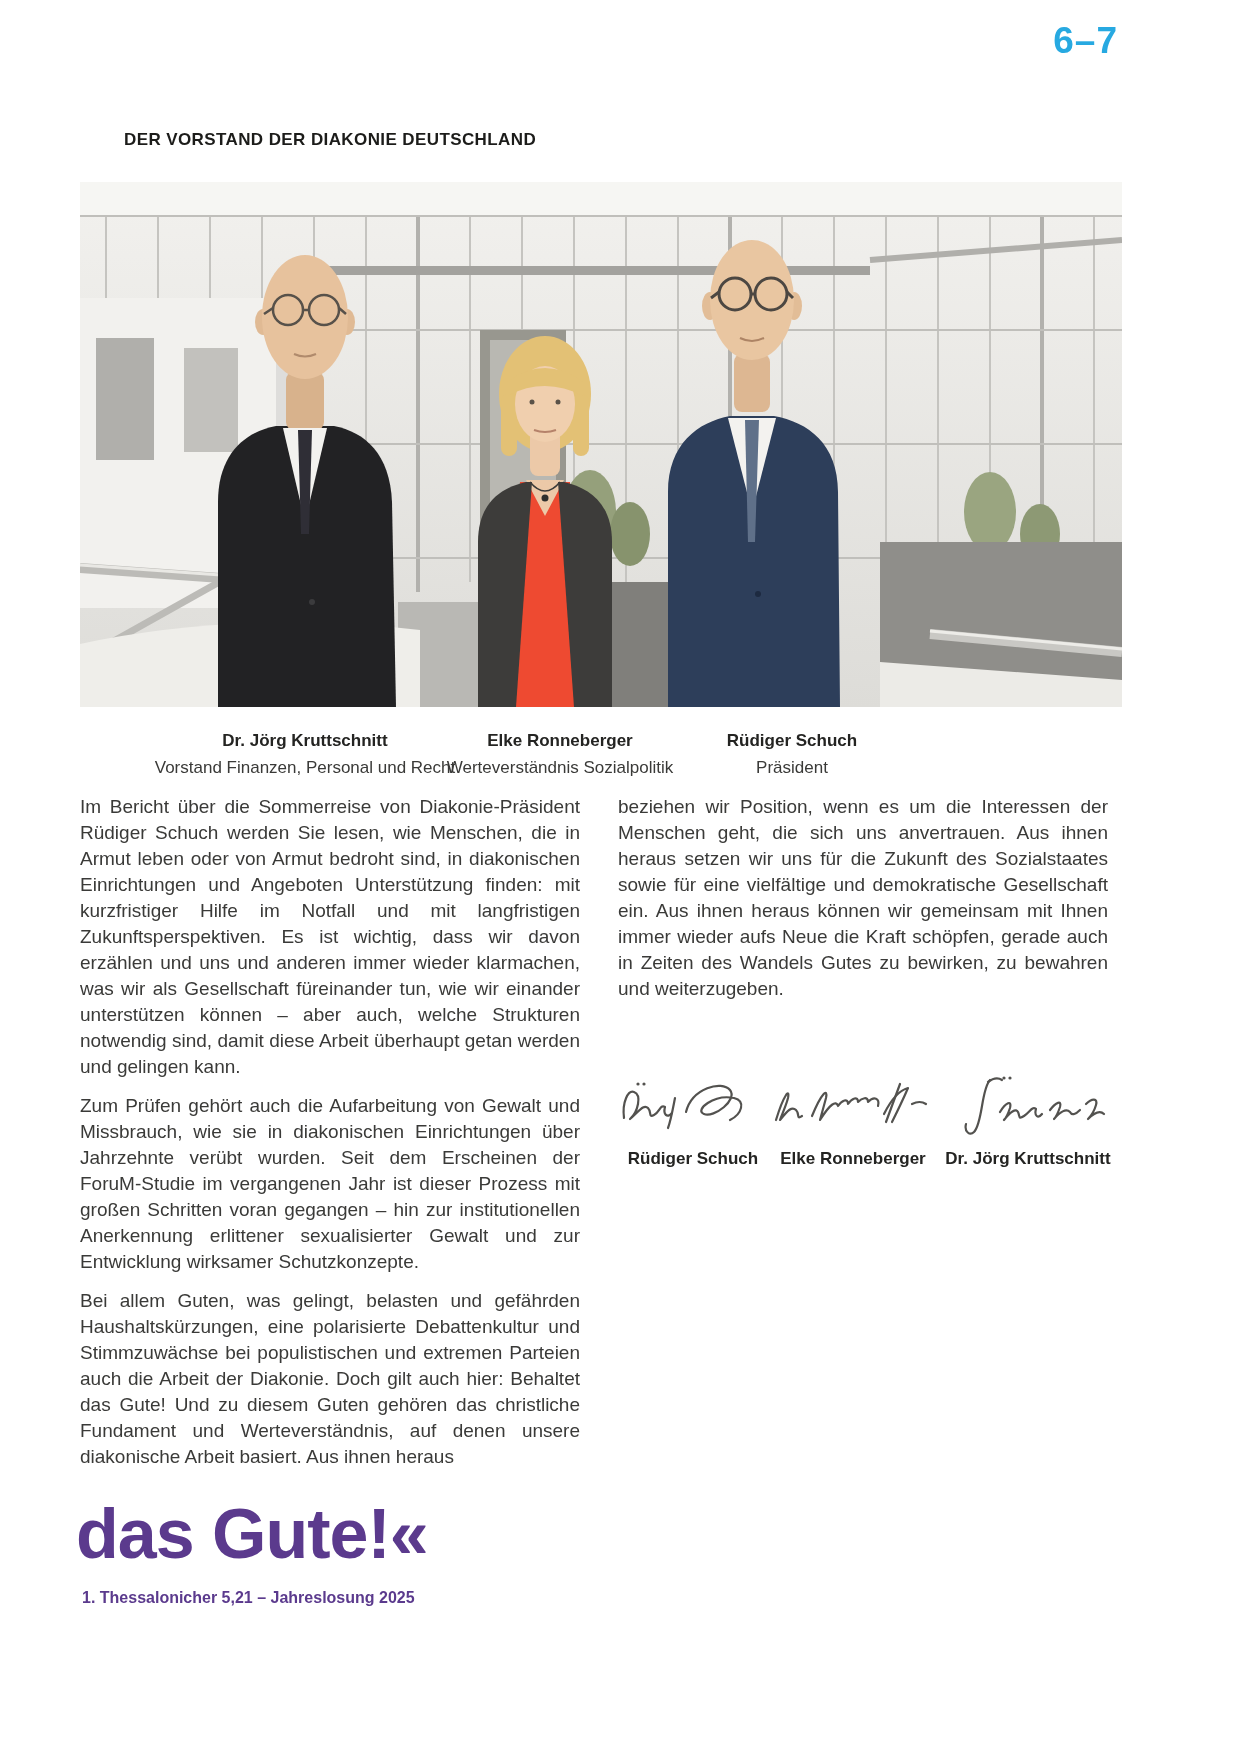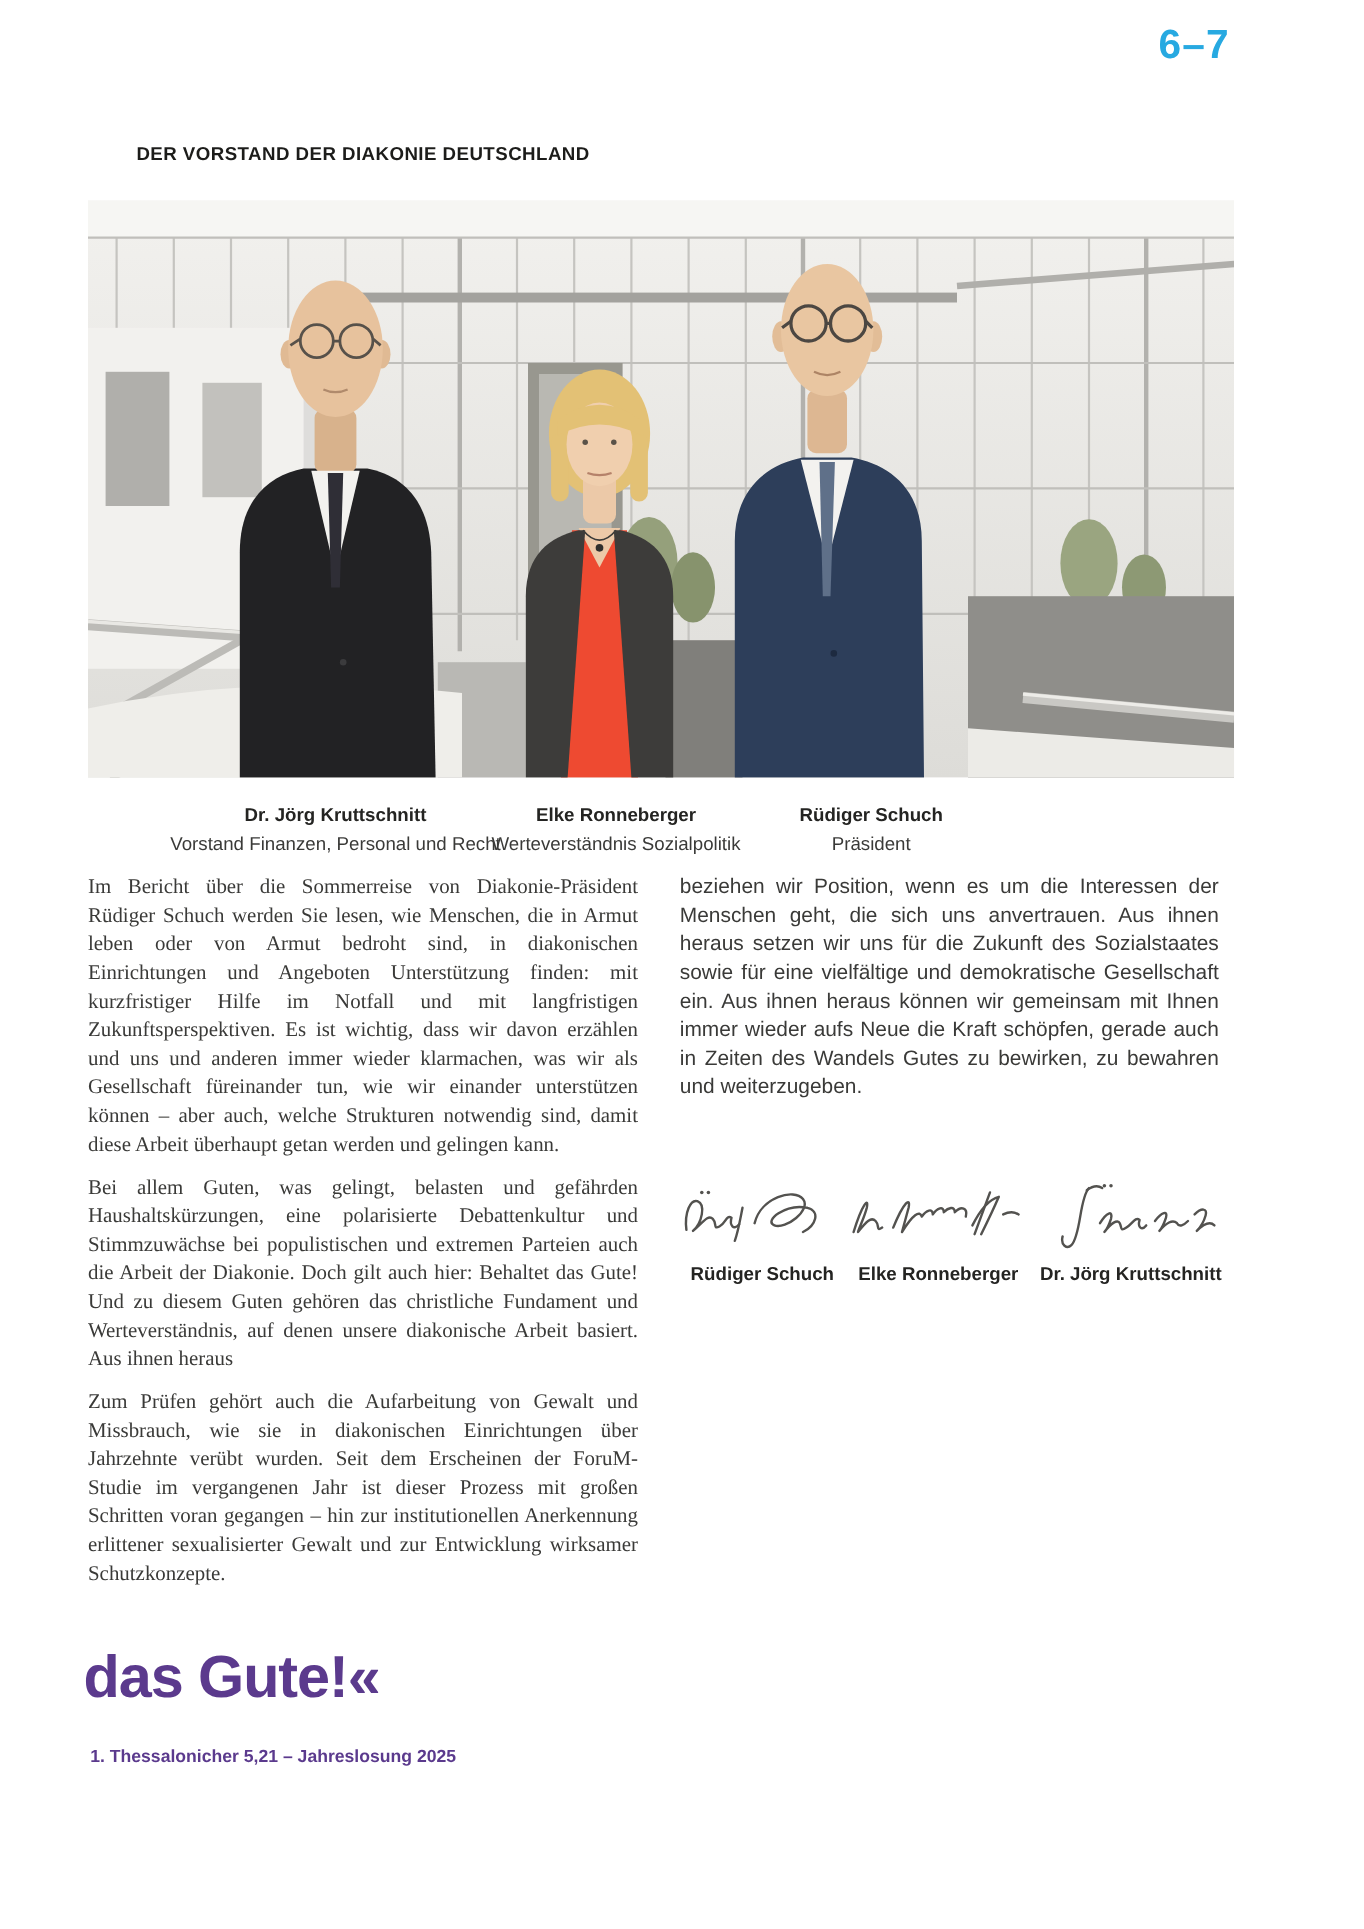--- a/index.html
+++ b/index.html
@@ -26,34 +26,34 @@
   .caption-2{left:330px;width:300px;}
   .caption-3{left:572px;width:280px;}
   .caption .name{font-size:17px;font-weight:bold;color:#242422;margin-bottom:7px;}
   .caption .role{font-size:17px;color:#3a3a38;}
   .bodytext{
     position:absolute;left:80px;top:794px;width:1028px;
     display:flex;gap:38px;
   }
   .col{font-size:19px;line-height:26px;color:#3a3a38;text-align:justify;
        hyphens:auto;-webkit-hyphens:auto;}
-  .col-left{width:500px;font-family:Liberation Serif, serif;}
+  .col-left{width:500px;}
   .col-right{width:490px;}
   .col p{margin:0 0 13px 0;}
   .sig-row{
     display:flex;justify-content:space-between;align-items:flex-end;
     margin-top:72px;text-align:center;
   }
   .sig-col{display:flex;flex-direction:column;align-items:center;}
   .sig-col svg{height:62px;margin-bottom:10px;}
   .sig-stroke{stroke:#53524f;stroke-width:2.2;fill:none;stroke-linecap:round;stroke-linejoin:round;}
   .sig-name{font-size:17px;font-weight:bold;color:#242422;white-space:nowrap;}
   .headline{
     position:absolute;left:76px;top:1494px;
-    font-size:54px;font-weight:bold;letter-spacing:-1px;
+    font-size:70px;font-weight:bold;letter-spacing:-1px;
     color:var(--accent-purple,#5b3a8d);
   }
   .citation{
     position:absolute;left:82px;top:1589px;
     font-size:16px;font-weight:bold;
     color:var(--accent-purple,#5b3a8d);
   }
 </style>
 </head>
 <body>
@@ -167,22 +167,22 @@
     </div>
     <div class="caption caption-3">
       <div class="name">Rüdiger Schuch</div>
       <div class="role">Präsident</div>
     </div>
   </div>
 
   <div class="bodytext">
     <div class="col col-left">
       <p>Im Bericht über die Sommerreise von Diakonie-Präsident Rüdiger Schuch werden Sie lesen, wie Menschen, die in Armut leben oder von Armut bedroht sind, in diakonischen Einrichtungen und Angeboten Unterstützung finden: mit kurzfristiger Hilfe im Notfall und mit langfristigen Zukunftsperspektiven. Es ist wichtig, dass wir davon erzählen und uns und anderen immer wieder klarmachen, was wir als Gesellschaft füreinander tun, wie wir einander unterstützen können – aber auch, welche Strukturen notwendig sind, damit diese Arbeit überhaupt getan werden und gelingen kann.</p>
+      <p>Zum Prüfen gehört auch die Aufarbeitung von Gewalt und Missbrauch, wie sie in diakonischen Einrichtungen über Jahrzehnte verübt wurden. Seit dem Erscheinen der ForuM-Studie im vergangenen Jahr ist dieser Prozess mit großen Schritten voran gegangen – hin zur institutionellen Anerkennung erlittener sexualisierter Gewalt und zur Entwicklung wirksamer Schutzkonzepte.</p>
       <p>Bei allem Guten, was gelingt, belasten und gefährden Haushaltskürzungen, eine polarisierte Debattenkultur und Stimmzuwächse bei populistischen und extremen Parteien auch die Arbeit der Diakonie. Doch gilt auch hier: Behaltet das Gute! Und zu diesem Guten gehören das christliche Fundament und Werteverständnis, auf denen unsere diakonische Arbeit basiert. Aus ihnen heraus</p>
-      <p>Zum Prüfen gehört auch die Aufarbeitung von Gewalt und Missbrauch, wie sie in diakonischen Einrichtungen über Jahrzehnte verübt wurden. Seit dem Erscheinen der ForuM-Studie im vergangenen Jahr ist dieser Prozess mit großen Schritten voran gegangen – hin zur institutionellen Anerkennung erlittener sexualisierter Gewalt und zur Entwicklung wirksamer Schutzkonzepte.</p>
     </div>
     <div class="col col-right">
       <p>beziehen wir Position, wenn es um die Interessen der Menschen geht, die sich uns anvertrauen. Aus ihnen heraus setzen wir uns für die Zukunft des Sozialstaates sowie für eine vielfältige und demokratische Gesellschaft ein. Aus ihnen heraus können wir gemeinsam mit Ihnen immer wieder aufs Neue die Kraft schöpfen, gerade auch in Zeiten des Wandels Gutes zu bewirken, zu bewahren und weiterzugeben.</p>
 
       <div class="sig-row">
         <div class="sig-col">
           <svg viewBox="0 0 150 62" width="150">
             <g class="sig-stroke">
               <path d="M6,44 C4,28 10,16 16,18 C24,21 20,38 12,45 C22,36 26,30 30,34 C34,38 30,44 36,41 C42,38 42,30 47,33 C45,40 49,45 54,39"></path>
               <path d="M57,24 C55,34 53,46 50,54"></path>

